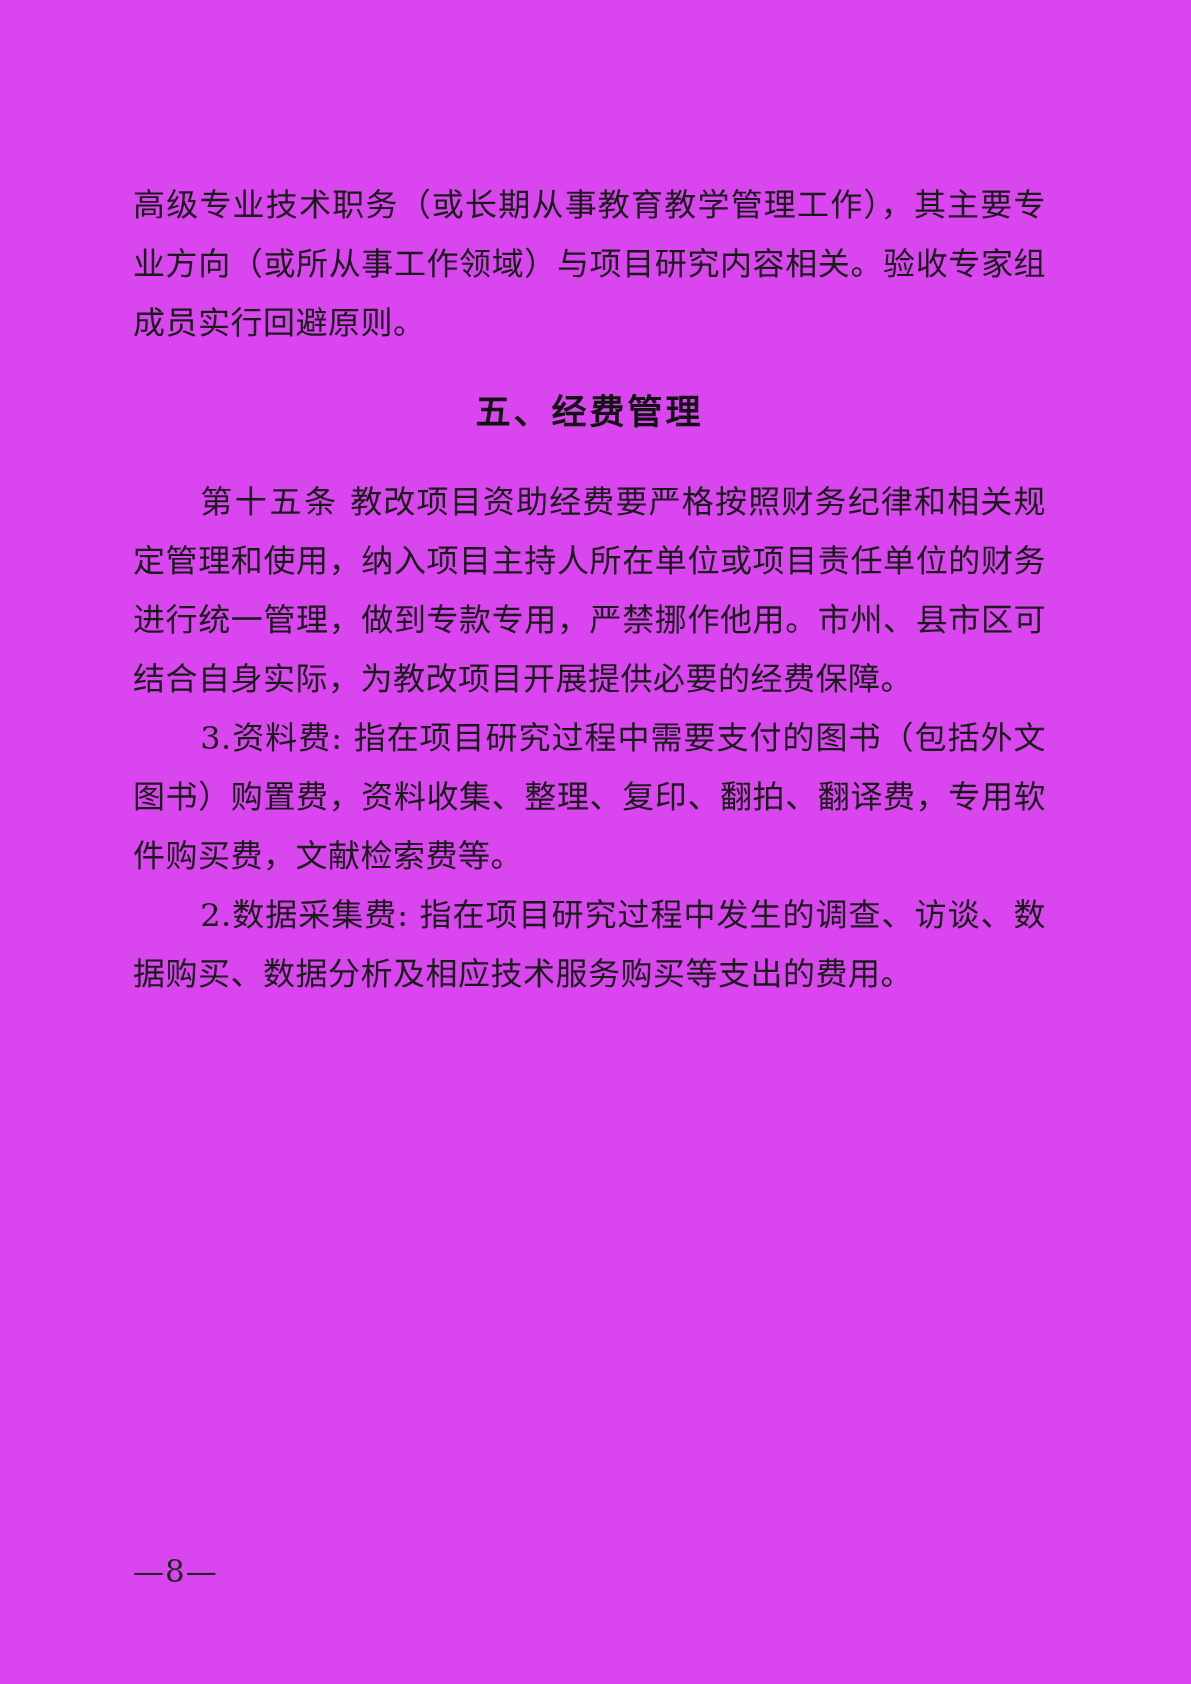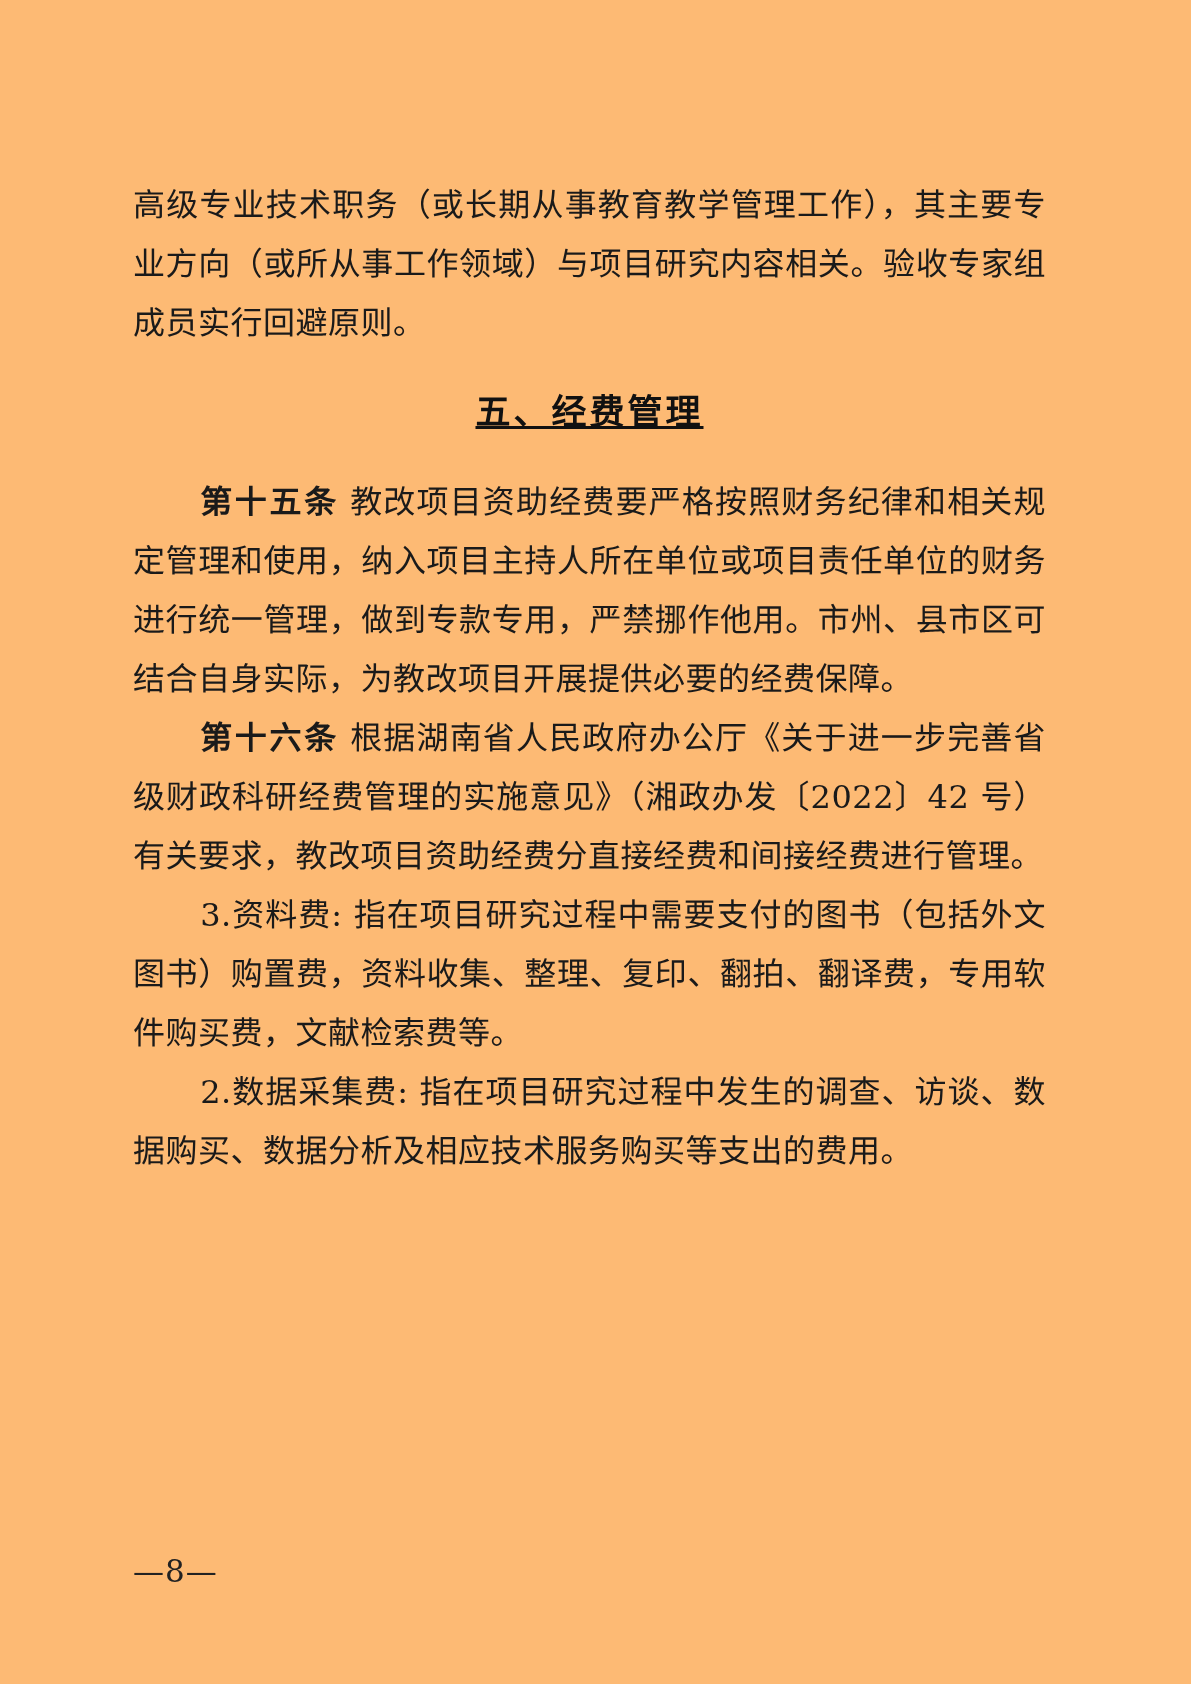--- a/index.html
+++ b/index.html
@@ -4,21 +4,21 @@
 <style>
   html, body {
     margin: 0;
     padding: 0;
     background: #ffffff;
   }
   .page {
     position: relative;
     width: 1191px;
     height: 1684px;
-    background: #fdba74;
+    background: #d946ef;
     overflow: hidden;
     font-family: "DejaVu Serif", "Liberation Serif", serif;
     color: #1a1a1a;
   }
   .content {
     position: absolute;
     left: 133px;
     top: 176px;
     width: 913px;
   }
@@ -28,33 +28,32 @@
     line-height: 59px;
     letter-spacing: 0.5px;
     text-align: justify;
     text-justify: inter-ideograph;
   }
   .para.indent {
     text-indent: 2.1em;
   }
   .lead {
     font-family: "DejaVu Sans", "Liberation Sans", sans-serif;
-    font-weight: 700;
+    font-weight: 400;
     letter-spacing: 2px;
   }
   .heading {
     margin: 30px 0 31px 0;
     font-family: "DejaVu Sans", "Liberation Sans", sans-serif;
     font-weight: 700;
     font-size: 35px;
     line-height: 59px;
     letter-spacing: 3px;
     text-align: center;
     color: #111;
-    text-decoration: underline;
   }
   .page-number {
     position: absolute;
     left: 133px;
     top: 1551px;
     font-size: 31px;
     line-height: 40px;
     letter-spacing: 1px;
     color: #222;
   }
@@ -65,21 +64,20 @@
 <div class="page">
   <div class="content">
 
     <p class="para">高级专业技术职务（或长期从事教育教学管理工作），其主要专业方向（或所从事工作领域）与项目研究内容相关。验收专家组成员实行回避原则。</p>
 
 
     <h2 class="heading">五、经费管理</h2>
 
     <p class="para indent"><b class="lead">第十五条</b><span> 教改项目资助经费要严格按照财务纪律和相关规定管理和使用，纳入项目主持人所在单位或项目责任单位的财务进行统一管理，做到专款专用，严禁挪作他用。市州、县市区可结合自身实际，为教改项目开展提供必要的经费保障。</span></p>
 
-    <p class="para indent"><b class="lead">第十六条</b><span> 根据湖南省人民政府办公厅《关于进一步完善省级财政科研经费管理的实施意见》（湘政办发〔2022〕42 号）有关要求，教改项目资助经费分直接经费和间接经费进行管理。</span></p>
 
 
     <p class="para indent">3.资料费: 指在项目研究过程中需要支付的图书（包括外文图书）购置费，资料收集、整理、复印、翻拍、翻译费，专用软件购买费，文献检索费等。</p>
 
     <p class="para indent">2.数据采集费: 指在项目研究过程中发生的调查、访谈、数据购买、数据分析及相应技术服务购买等支出的费用。</p>
 
 
   </div>
 
   <div class="page-number">—8—</div>

